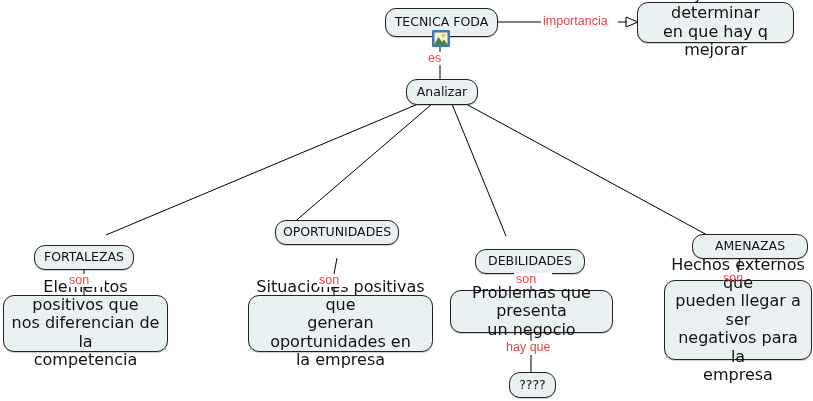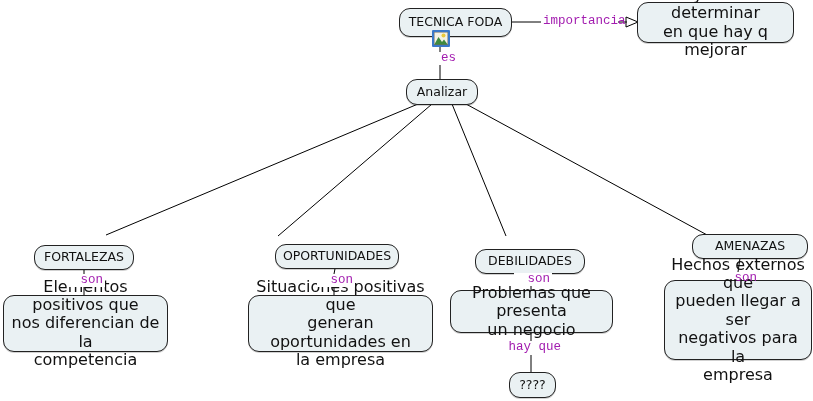--- a/index.html
+++ b/index.html
@@ -51,25 +51,25 @@
     display: block;
     white-space: pre-line;
   }
   .node.concept { font-size: 12.5px; }
   .node.body { font-size: 16px; }
   .node.small { font-size: 12.5px; }
 
   .linklabel {
     position: absolute;
     font-size: 12.5px;
-    color: #a21caf;
+    color: #ef4444;
     background: #ffffff;
-    font-family: Liberation Mono, monospace;
+    font-family: Liberation Sans, sans-serif;
     white-space: nowrap;
-    text-align: right;
+    text-align: left;
     line-height: 1;
     padding: 0 2px;
   }
 
   .img-icon {
     position: absolute;
     width: 18px;
     height: 17px;
     box-sizing: border-box;
     border: 2px solid #3a78c8;
@@ -107,21 +107,21 @@
     <line x1="531" y1="258" x2="531" y2="273"></line>
     <line x1="531" y1="285" x2="531" y2="291"></line>
 
     <line x1="531" y1="333" x2="531" y2="341"></line>
     <line x1="531" y1="355" x2="531" y2="372"></line>
 
     <line x1="740" y1="258" x2="738" y2="272"></line>
     <line x1="738" y1="282" x2="738" y2="288"></line>
   </svg>
 
-  <div class="node concept" style="left:385px; top:8px; width:113px; height:29px;margin-left:14px;">
+  <div class="node concept" style="left:385px; top:8px; width:113px; height:29px;">
     <span class="txt">TECNICA FODA</span>
   </div>
 
   <div class="img-icon" style="left:432px; top:30px;">
     <svg width="14" height="13" viewBox="0 0 14 13" xmlns="http://www.w3.org/2000/svg">
       <rect x="0" y="0" width="14" height="13" fill="#f3f1e4"></rect>
       <circle cx="9.5" cy="3.5" r="2" fill="#ecc93a"></circle>
       <path d="M0 13 L4.5 5 L8 10 L10 7.5 L14 13 Z" fill="#3f8a3f"></path>
       <rect x="0" y="0" width="14" height="13" fill="none" stroke="#6d6d6d" stroke-width="1"></rect>
     </svg>
@@ -133,21 +133,21 @@
   </div>
 
   <div class="node concept" style="left:406px; top:79px; width:72px; height:26px;">
     <span class="txt">Analizar</span>
   </div>
 
   <div class="node concept" style="left:34px; top:233px; width:100px; height:25px;margin-top:12px;">
     <span class="txt">FORTALEZAS</span>
   </div>
 
-  <div class="node concept" style="left:275px; top:244px; width:124px; height:25px;">
+  <div class="node concept" style="left:275px; top:220px; width:124px; height:25px;">
     <span class="txt">OPORTUNIDADES</span>
   </div>
 
   <div class="node concept" style="left:475px; top:249px; width:110px; height:25px;">
     <span class="txt">DEBILIDADES</span>
   </div>
 
   <div class="node concept" style="left:692px; top:234px; width:116px; height:25px;text-align:center;">
     <span class="txt">AMENAZAS</span>
   </div>

